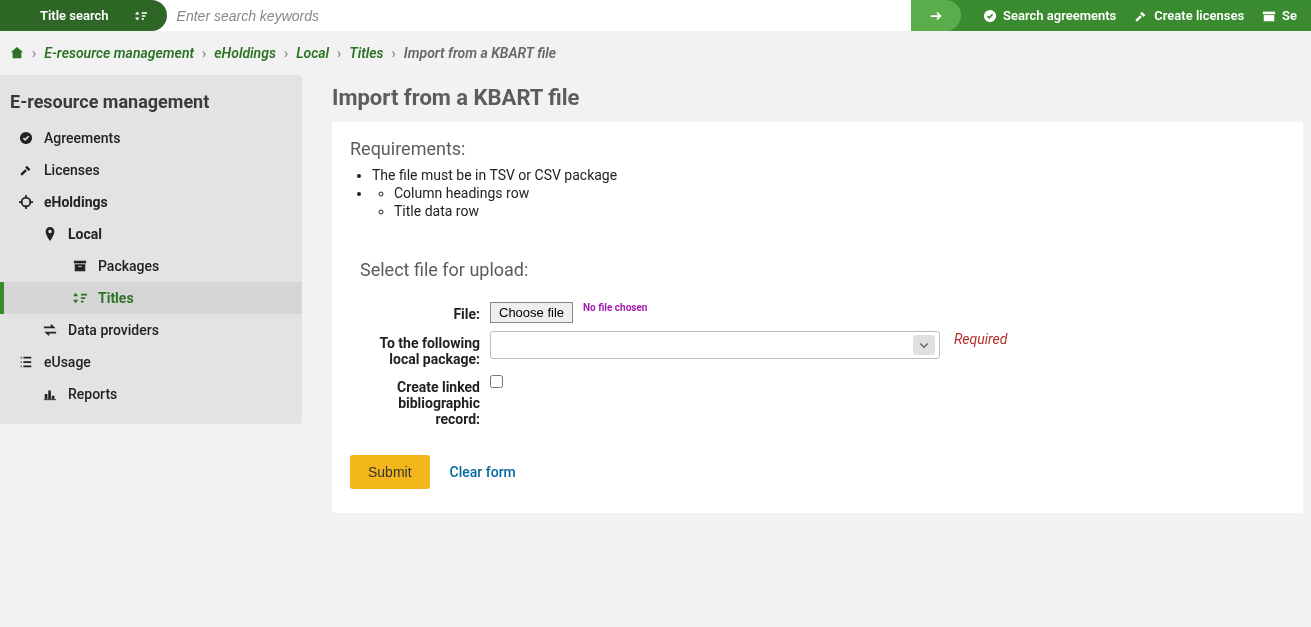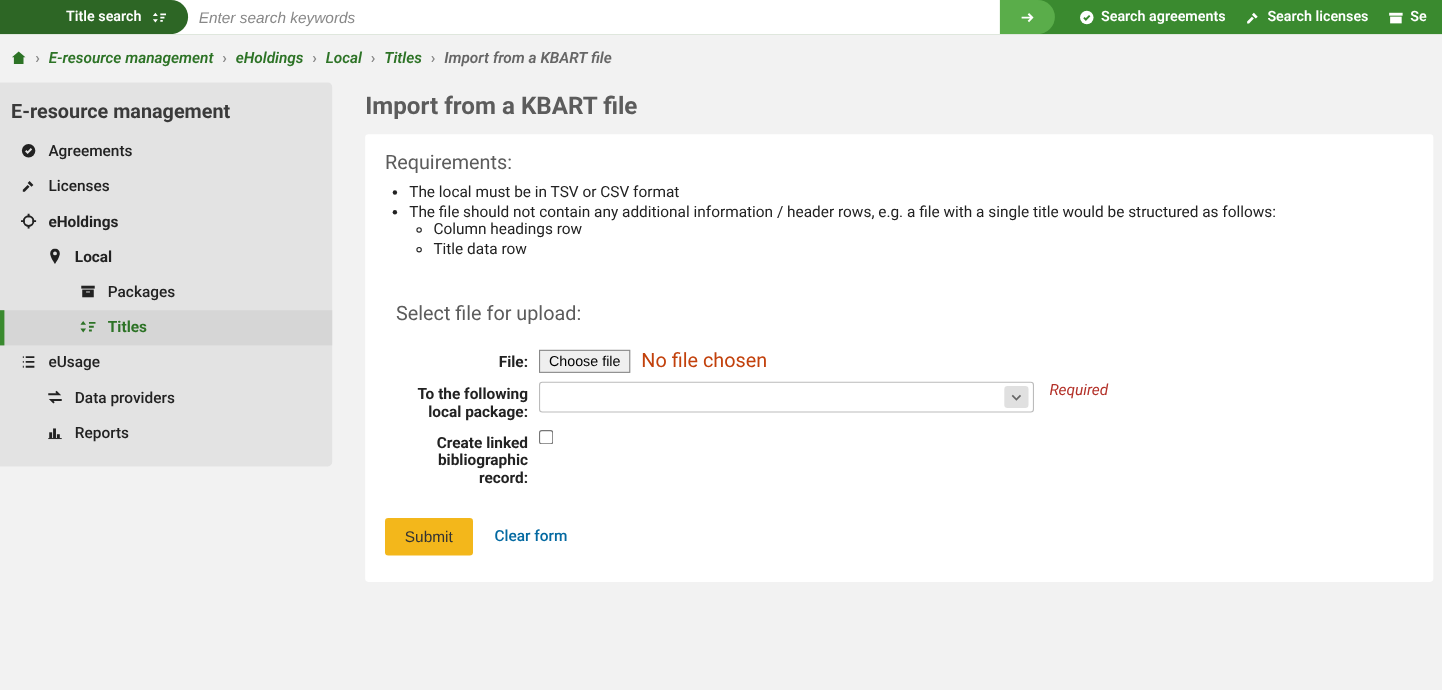--- a/index.html
+++ b/index.html
@@ -17,22 +17,22 @@
       align-items: center;
       background: #3a8a2f;
       height: 31px;
       color: #fff;
       font-weight: 600;
       overflow: hidden;
     }
     .search-type {
       display: flex;
       align-items: center;
-      gap: 8px;
-      padding: 0 18px 0 60px;
+      gap: 24px;
+      padding: 0 18px 0 40px;
       background: #2d6625;
       height: 100%;
       border-radius: 0 16px 16px 0;
       position: relative;
       z-index: 2;
     }
     .search-input-wrap {
       flex: 1;
       background: #fff;
       height: 100%;
@@ -100,20 +100,21 @@
       padding: 8px 0 14px 0;
     }
     .sidebar h2 {
       font-size: 18px;
       font-weight: 700;
       color: #3a3a3a;
       padding: 8px 10px 10px 10px;
     }
     .nav-item {
       display: flex;
+      align-items: center;
       gap: 10px;
       padding: 8px 8px 8px 18px;
       font-size: 14px;
       color: #222;
       cursor: pointer;
       font-weight: 500;
     }
     .nav-item.bold { font-weight: 700; }
     .nav-lvl2 { padding-left: 42px; }
     .nav-lvl3 { padding-left: 72px; }
@@ -162,21 +163,21 @@
       color: #222;
     }
     .form-field { display: flex; align-items: flex-start; gap: 10px; }
     .file-btn {
       border: 1px solid #888;
       background: #efefef;
       padding: 2px 8px;
       font-size: 13px;
       cursor: pointer;
     }
-    .file-status { font-size: 18px; color: #c2410c; }
+    .file-status { font-size: 10px; color: #a21caf; font-weight: bold; }
     .select-box {
       width: 450px;
       height: 28px;
       border: 1px solid #bbb;
       border-radius: 3px;
       background: #fff;
       display: flex;
       align-items: center;
       justify-content: flex-end;
       padding: 0 4px;
@@ -236,21 +237,21 @@
           </svg>
       </span>
       <span>Search agreements</span>
     </div>
     <div class="top-action">
       <span>
         <svg width="14" height="14" viewBox="0 0 16 16" fill="#fff">
             <path d="M2 12l5-5 2 2-5 5H2v-2zm7-9l4 4-2 2-4-4 2-2z"></path>
           </svg>
       </span>
-      <span>Search licenses</span>
+      <span>Create licenses</span>
     </div>
     <div class="top-action">
       <span>
         <svg width="14" height="14" viewBox="0 0 16 16" fill="#fff">
             <rect x="1" y="3" width="14" height="3"></rect>
             <rect x="2" y="7" width="12" height="7"></rect>
           </svg>
       </span>
       <span>Se</span>
     </div>
@@ -330,36 +331,36 @@
 
     <div class="nav-item nav-lvl3 active">
       <span class="nav-icon">
         <svg width="14" height="14" viewBox="0 0 16 16" fill="#2d7326">
             <path d="M3 2l3 4H0l3-4zm0 12l-3-4h6l-3 4zM9 3h7v2H9zm0 4h5v2H9zm0 4h3v2H9z"></path>
           </svg>
       </span>
       <span>Titles</span>
     </div>
 
+    <div class="nav-item nav-lvl2">
+      <span class="nav-icon">
+        <svg width="14" height="14" viewBox="0 0 16 16" fill="none" stroke="#222" stroke-width="2">
+            <path d="M1 5h11l-3-3M15 11H4l3 3"></path>
+          </svg>
+      </span>
+      <span>Data providers</span>
+    </div>
+
     <div class="nav-item">
       <span class="nav-icon">
         <svg width="14" height="14" viewBox="0 0 16 16" fill="none" stroke="#222" stroke-width="2">
             <path d="M2 3h1M5 3h9M2 8h1M5 8h9M2 13h1M5 13h9"></path>
           </svg>
       </span>
       <span>eUsage</span>
-    </div>
-
-    <div class="nav-item nav-lvl2">
-      <span class="nav-icon">
-        <svg width="14" height="14" viewBox="0 0 16 16" fill="none" stroke="#222" stroke-width="2">
-            <path d="M1 5h11l-3-3M15 11H4l3 3"></path>
-          </svg>
-      </span>
-      <span>Data providers</span>
     </div>
 
     <div class="nav-item nav-lvl2">
       <span class="nav-icon">
         <svg width="14" height="14" viewBox="0 0 16 16" fill="#222">
             <rect x="1" y="14" width="14" height="1"></rect>
             <rect x="2" y="8" width="3" height="6"></rect>
             <rect x="6" y="4" width="3" height="10"></rect>
             <rect x="10" y="10" width="3" height="4"></rect>
           </svg>
@@ -367,23 +368,22 @@
       <span>Reports</span>
     </div>
   </aside>
 
   <main class="content">
     <h1 class="page-title">Import from a KBART file</h1>
 
     <div class="panel">
       <div class="sect-title">Requirements:</div>
       <ul>
-        <li>The local must be in TSV or CSV format</li>
+        <li>The file must be in TSV or CSV package</li>
         <li>
-          <span>The file should not contain any additional information / header rows, e.g. a file with a single title would be structured as follows:</span>
           <ul>
             <li>Column headings row</li>
             <li>Title data row</li>
           </ul>
         </li>
       </ul>
 
       <div class="upload-section">
         <div class="sect-title">Select file for upload:</div>
         <div style="height:14px"></div>

